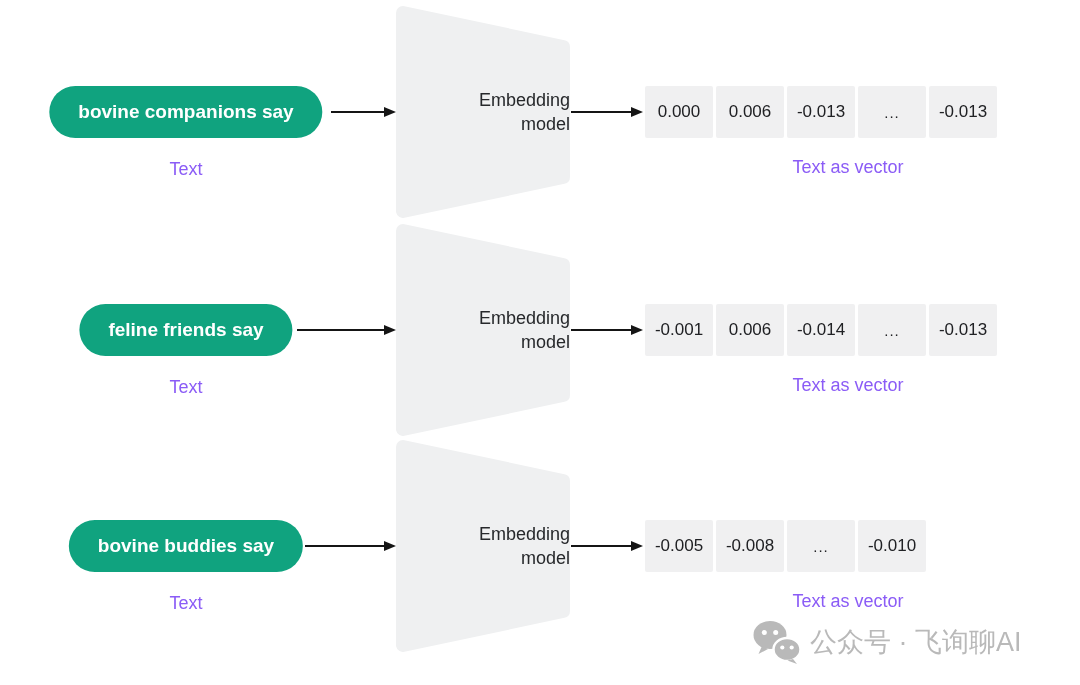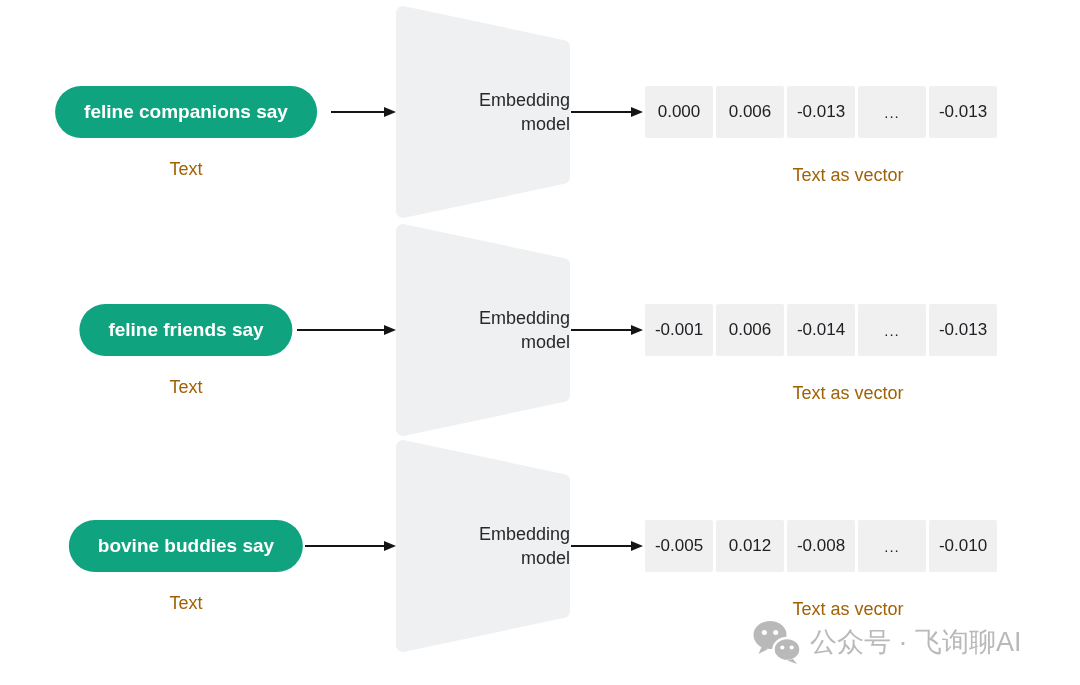--- a/index.html
+++ b/index.html
@@ -24,24 +24,24 @@
     position:absolute;left:186px;top:80px;height:52px;
     transform:translateX(-50%);
     background:var(--pill-green);
     border-radius:26px;
     color:#ffffff;font-weight:bold;font-size:19px;
     display:flex;align-items:center;justify-content:center;
     padding:0 29px;white-space:nowrap;
   }
   .label{
     position:absolute;transform:translateX(-50%);
-    color:#a16207;font-size:18px;white-space:nowrap;
+    color:#8b5cf6;font-size:18px;white-space:nowrap;
   }
   .input-label{left:186px;top:153px;}
-  .vector-label{left:848px;top:159px;}
+  .vector-label{left:848px;top:151px;}
 
   .arrow{position:absolute;top:105px;height:0;border-top:2px solid var(--arrow-black);}
   .arrow::after{
     content:"";position:absolute;right:-12px;top:-6px;
     border-left:12px solid var(--arrow-black);
     border-top:5px solid transparent;border-bottom:5px solid transparent;
   }
   .row.r0 .arrow-in{left:331px;width:53px;}
   .row.r1 .arrow-in{left:297px;width:87px;}
   .row.r2 .arrow-in{left:305px;width:79px;}
@@ -70,21 +70,21 @@
     display:flex;align-items:center;gap:8px;
     color:var(--watermark-gray);font-size:27px;white-space:nowrap;
   }
 </style>
 </head>
 <body>
 
 <div class="canvas">
 
   <section class="row r0">
-    <div class="pill">feline companions say</div>
+    <div class="pill">bovine companions say</div>
     <div class="label input-label">Text</div>
     <div class="arrow arrow-in"></div>
     <svg class="trapezoid" width="174" height="212" viewBox="0 0 174 212">
       <polygon points="7,7 167,41 167,171 7,205" fill="#eff0f1" stroke="#eff0f1" stroke-width="14" stroke-linejoin="round"></polygon>
     </svg>
     <div class="model-label">
       <span>Embedding</span>
       <span>model</span>
     </div>
     <div class="arrow arrow-out"></div>
@@ -127,21 +127,20 @@
     <svg class="trapezoid" width="174" height="212" viewBox="0 0 174 212">
       <polygon points="7,7 167,41 167,171 7,205" fill="#eff0f1" stroke="#eff0f1" stroke-width="14" stroke-linejoin="round"></polygon>
     </svg>
     <div class="model-label">
       <span>Embedding</span>
       <span>model</span>
     </div>
     <div class="arrow arrow-out"></div>
     <div class="vector">
       <div class="cell">-0.005</div>
-      <div class="cell">0.012</div>
       <div class="cell">-0.008</div>
       <div class="cell ellipsis">...</div>
       <div class="cell">-0.010</div>
     </div>
     <div class="label vector-label">Text as vector</div>
   </section>
 
   <div class="watermark">
     <svg width="50" height="44" viewBox="0 0 50 44">
       <ellipse cx="18" cy="15" rx="16.5" ry="14" fill="#b9b9b9"></ellipse>

